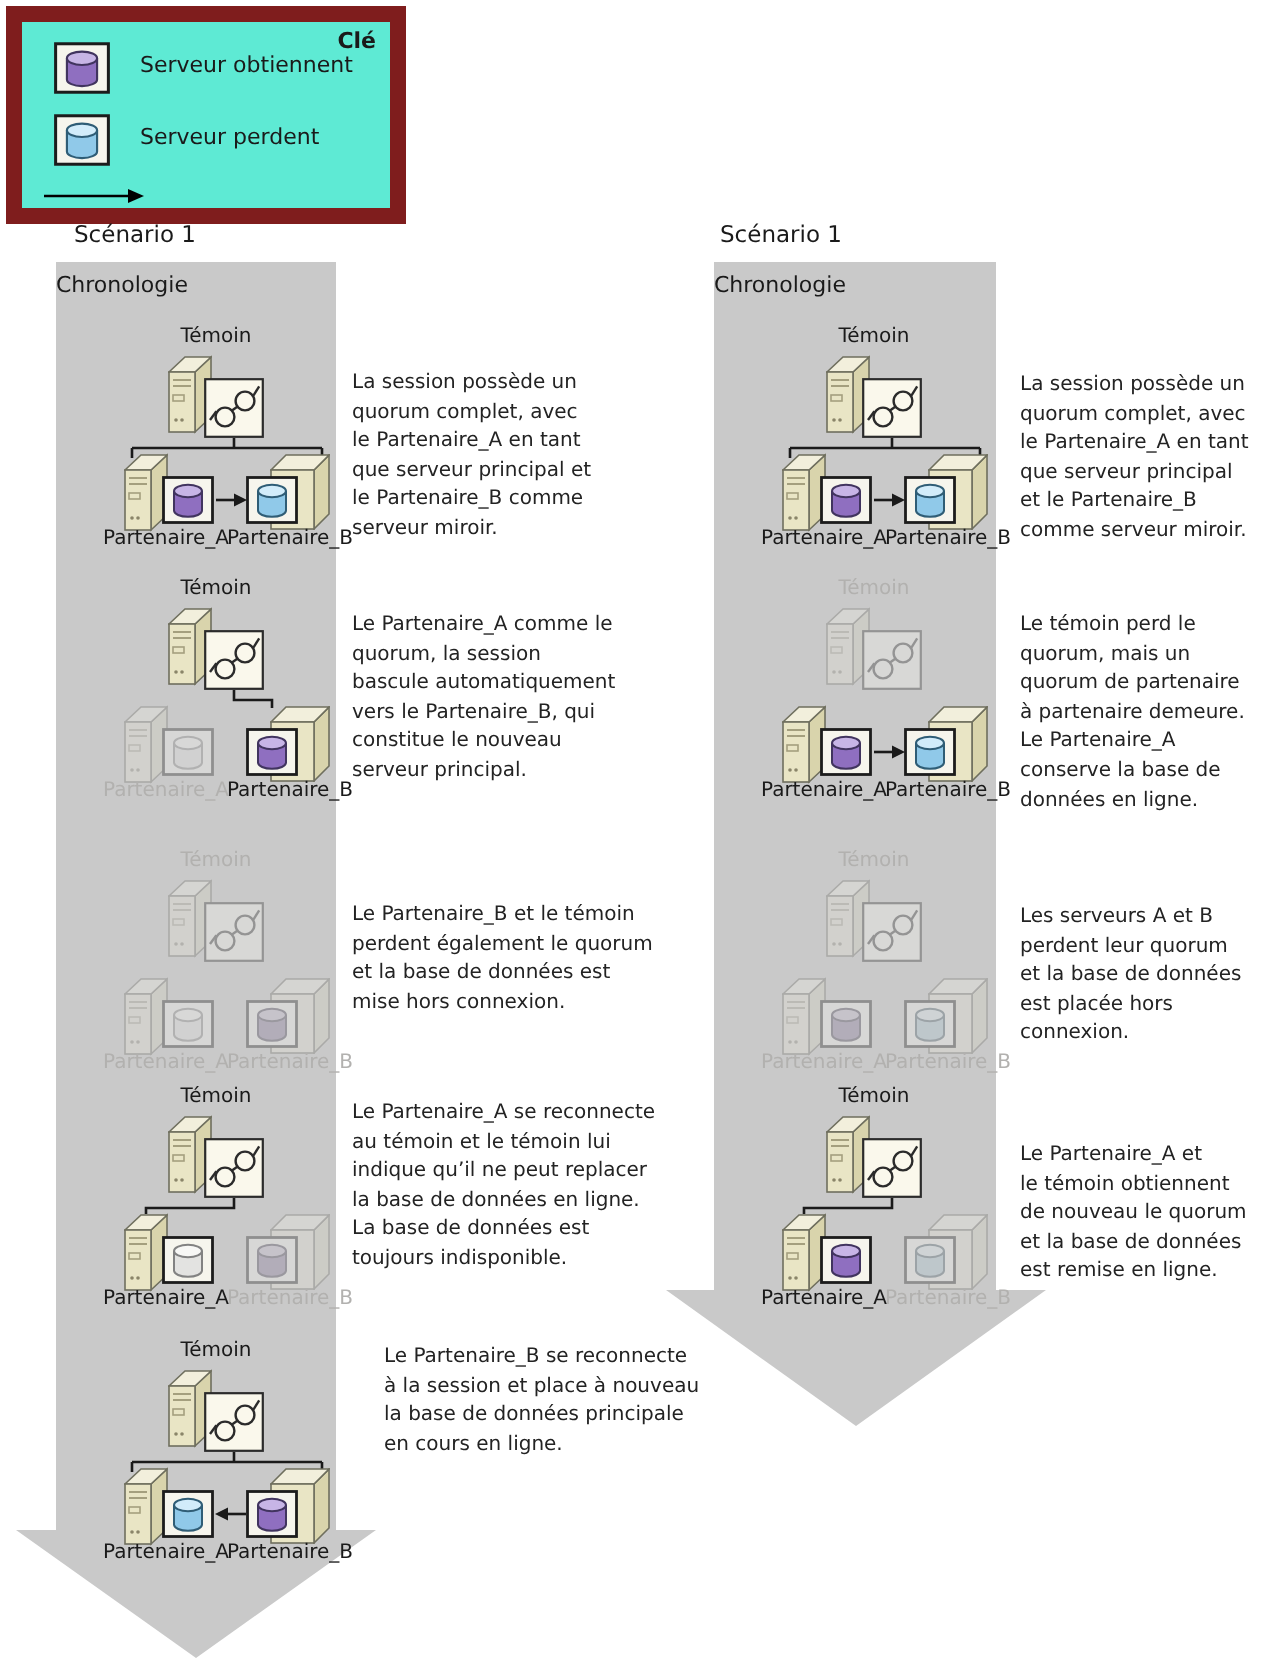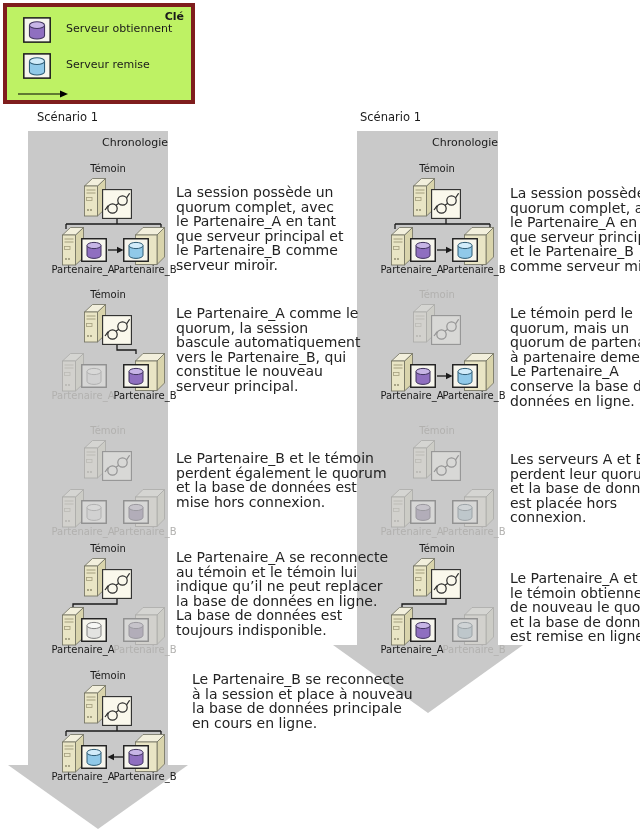--- a/index.html
+++ b/index.html
@@ -2,36 +2,36 @@
 <html><head>
 <meta charset="utf-8">
 <style>
   html,body{margin:0;padding:0}
   body{
     width:640px;height:831px;position:relative;background:#fff;
     font-family:"DejaVu Sans","Liberation Sans",sans-serif;color:#1a1a1a;
     overflow:hidden;
   }
   
-  .legend{position:absolute;left:3px;top:3px;width:184px;height:93px;border:4px solid #7f1d1d;background:#bef264}
+  .legend{position:absolute;left:3px;top:3px;width:184px;height:93px;border:8px solid #7f1d1d;background:#5eead4}
   .legend-title{position:absolute;top:3px;right:7px;font-size:11px;font-weight:bold}
   .leg-label{position:absolute;left:59px;font-size:11px;white-space:pre;line-height:12.5px}
   .leg-icon{position:absolute;left:16px}
   
   .scen-title{position:absolute;font-size:11.5px;white-space:nowrap}
-  .chrono{position:absolute;font-size:11px;text-align:right}
+  .chrono{position:absolute;font-size:11px;text-align:left}
   .timeline{position:absolute}
   
   .stage{position:absolute;width:128px;height:114px}
   .stage .art{position:absolute;left:0;top:13px;overflow:visible}
   .lbl{position:absolute;font-size:10px;white-space:nowrap;transform:translateX(-50%)}
   .faded-lbl{color:#b2b1af}
   .faded{opacity:.33;filter:grayscale(.55)}
   
-  .txt{position:absolute;white-space:pre;font-size:14px;line-height:14.6px;color:#232323}
+  .txt{position:absolute;white-space:pre;font-size:10px;line-height:14.6px;color:#232323}
   .wire{stroke:#1a1a1a;stroke-width:1.3;fill:none}
 </style>
 </head>
 <body>
 
 <svg width="0" height="0" style="position:absolute" aria-hidden="true">
   <defs>
     <symbol id="sv-tower" viewBox="0 0 22 40">
       <polygon points="13.5,9 21.5,1.5 21.5,31.5 13.5,39" fill="#d9d4ac" stroke="#6f6f5e" stroke-width="0.8"></polygon>
       <polygon points="0.5,9 8.5,1.5 21.5,1.5 13.5,9" fill="#f2efdc" stroke="#6f6f5e" stroke-width="0.8"></polygon>
@@ -77,21 +77,21 @@
 
 <div class="legend">
   <div class="legend-title">Clé</div>
   <svg class="leg-icon" style="top:10px" width="28" height="26">
       <use href="#sv-db-p" width="28" height="26"></use>
     </svg>
   <div class="leg-label" style="top:16px">Serveur obtiennent</div>
   <svg class="leg-icon" style="top:46px" width="28" height="26">
       <use href="#sv-db-b" width="28" height="26"></use>
     </svg>
-  <div class="leg-label" style="top:52px">Serveur remise</div>
+  <div class="leg-label" style="top:52px">Serveur perdent</div>
   <svg class="leg-icon" style="left:10px;top:82px" width="52" height="10">
     <line x1="1" y1="5" x2="43" y2="5" stroke="#000" stroke-width="1.2"></line>
     <polygon points="43,1.5 51,5 43,8.5" fill="#000"></polygon>
   </svg>
 </div>
 
 <svg class="timeline" style="left:8px;top:131px" width="180" height="700">
   <rect x="20" y="0" width="140" height="634" fill="#c9c9c9"></rect>
   <polygon points="0,634 180,634 90,698" fill="#c9c9c9"></polygon>
 </svg>

